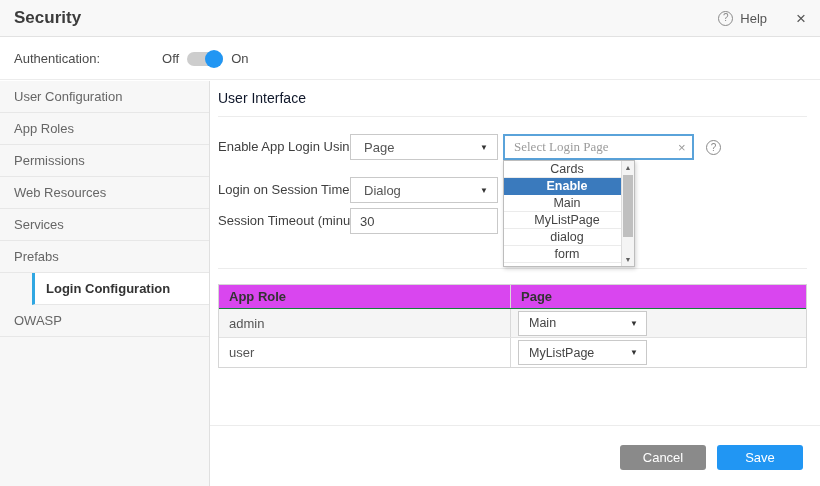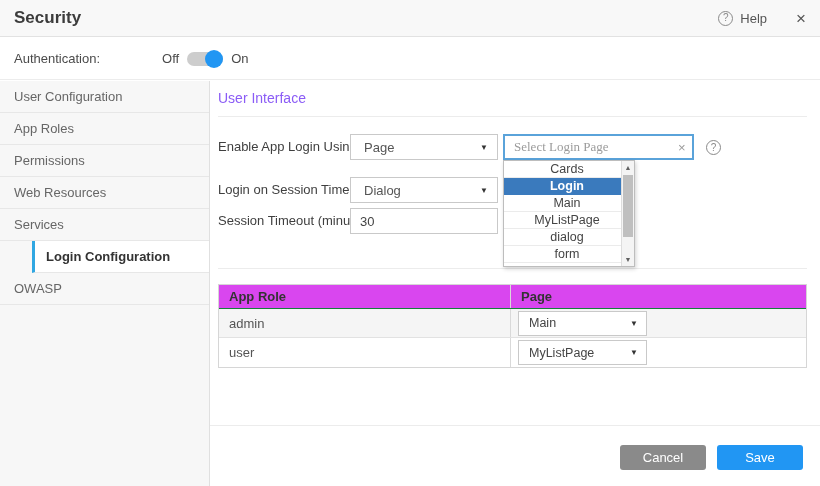--- a/index.html
+++ b/index.html
@@ -29,21 +29,21 @@
 
   
   .sidebar { position:absolute; left:0; top:81px; width:210px; height:405px; background:#f7f7f7;
     border-right:1px solid #e0e0e0; }
   .nav-item { height:32px; display:flex; align-items:center; padding-left:14px; font-size:13px; color:#666;
     border-bottom:1px solid #e7e7e7; cursor:pointer; background:#f7f7f7; }
   .nav-item.selected { background:#fff; color:#333; font-weight:700; border-left:3px solid #30a7e2; padding-left:11px;margin-left:32px; }
 
   
   .content { position:absolute; left:210px; top:81px; width:610px; height:405px; background:#fff; }
-  .section-heading { position:absolute; left:8px; font-size:14px; color:#8b5cf6; }
+  .section-heading { position:absolute; left:8px; font-size:14px; color:#0f172a; }
   .hdivider { position:absolute; left:8px; width:589px; height:1px; background:#ececec; }
 
   .form-label { position:absolute; left:8px; font-size:13px; color:#3f3f3f; line-height:26px; }
   .sel { position:absolute; height:26px; background:#fff; border:1px solid #c9c9c9; display:flex;
     align-items:center; font-size:13px; color:#555; cursor:pointer; }
   .sel .sel-value { padding-left:13px; }
   .sel .caret { margin-left:auto; padding-right:9px; font-size:8px; color:#333; }
   .txt { position:absolute; height:26px; border:1px solid #c9c9c9; font-size:13px; color:#444;
     padding-left:9px; font-family:"Liberation Sans", sans-serif; outline:none; }
   .txt.focused { border:2px solid #5aa3da;font-family:Liberation Serif, serif; }
@@ -121,20 +121,23 @@
     </div>
     <div class="nav-item">
       <span>Permissions</span>
     </div>
     <div class="nav-item">
       <span>Web Resources</span>
     </div>
     <div class="nav-item">
       <span>Services</span>
     </div>
+    <div class="nav-item">
+      <span>Prefabs</span>
+    </div>
     <div class="nav-item selected">
       <span>Login Configuration</span>
     </div>
     <div class="nav-item">
       <span>OWASP</span>
     </div>
   </nav>
 
   <main class="content">
 
@@ -157,21 +160,21 @@
     </div>
 
     <div class="form-label" style="top:127px;">Session Timeout (minutes):</div>
     <input class="txt" style="left: 140px; top: 127px; width: 148px;" value="30">
 
     <div class="hdivider" style="top:187px;"></div>
 
     <div class="dropdown">
       <div class="dd-list">
         <div class="dd-item">Cards</div>
-        <div class="dd-item highlighted">Login</div>
+        <div class="dd-item highlighted">Enable</div>
         <div class="dd-item">Main</div>
         <div class="dd-item">MyListPage</div>
         <div class="dd-item">dialog</div>
         <div class="dd-item">form</div>
       </div>
       <div class="dd-scrollbar">
         <div class="dd-arrow up">▲</div>
         <div class="dd-thumb"></div>
         <div class="dd-arrow down">▼</div>
       </div>

